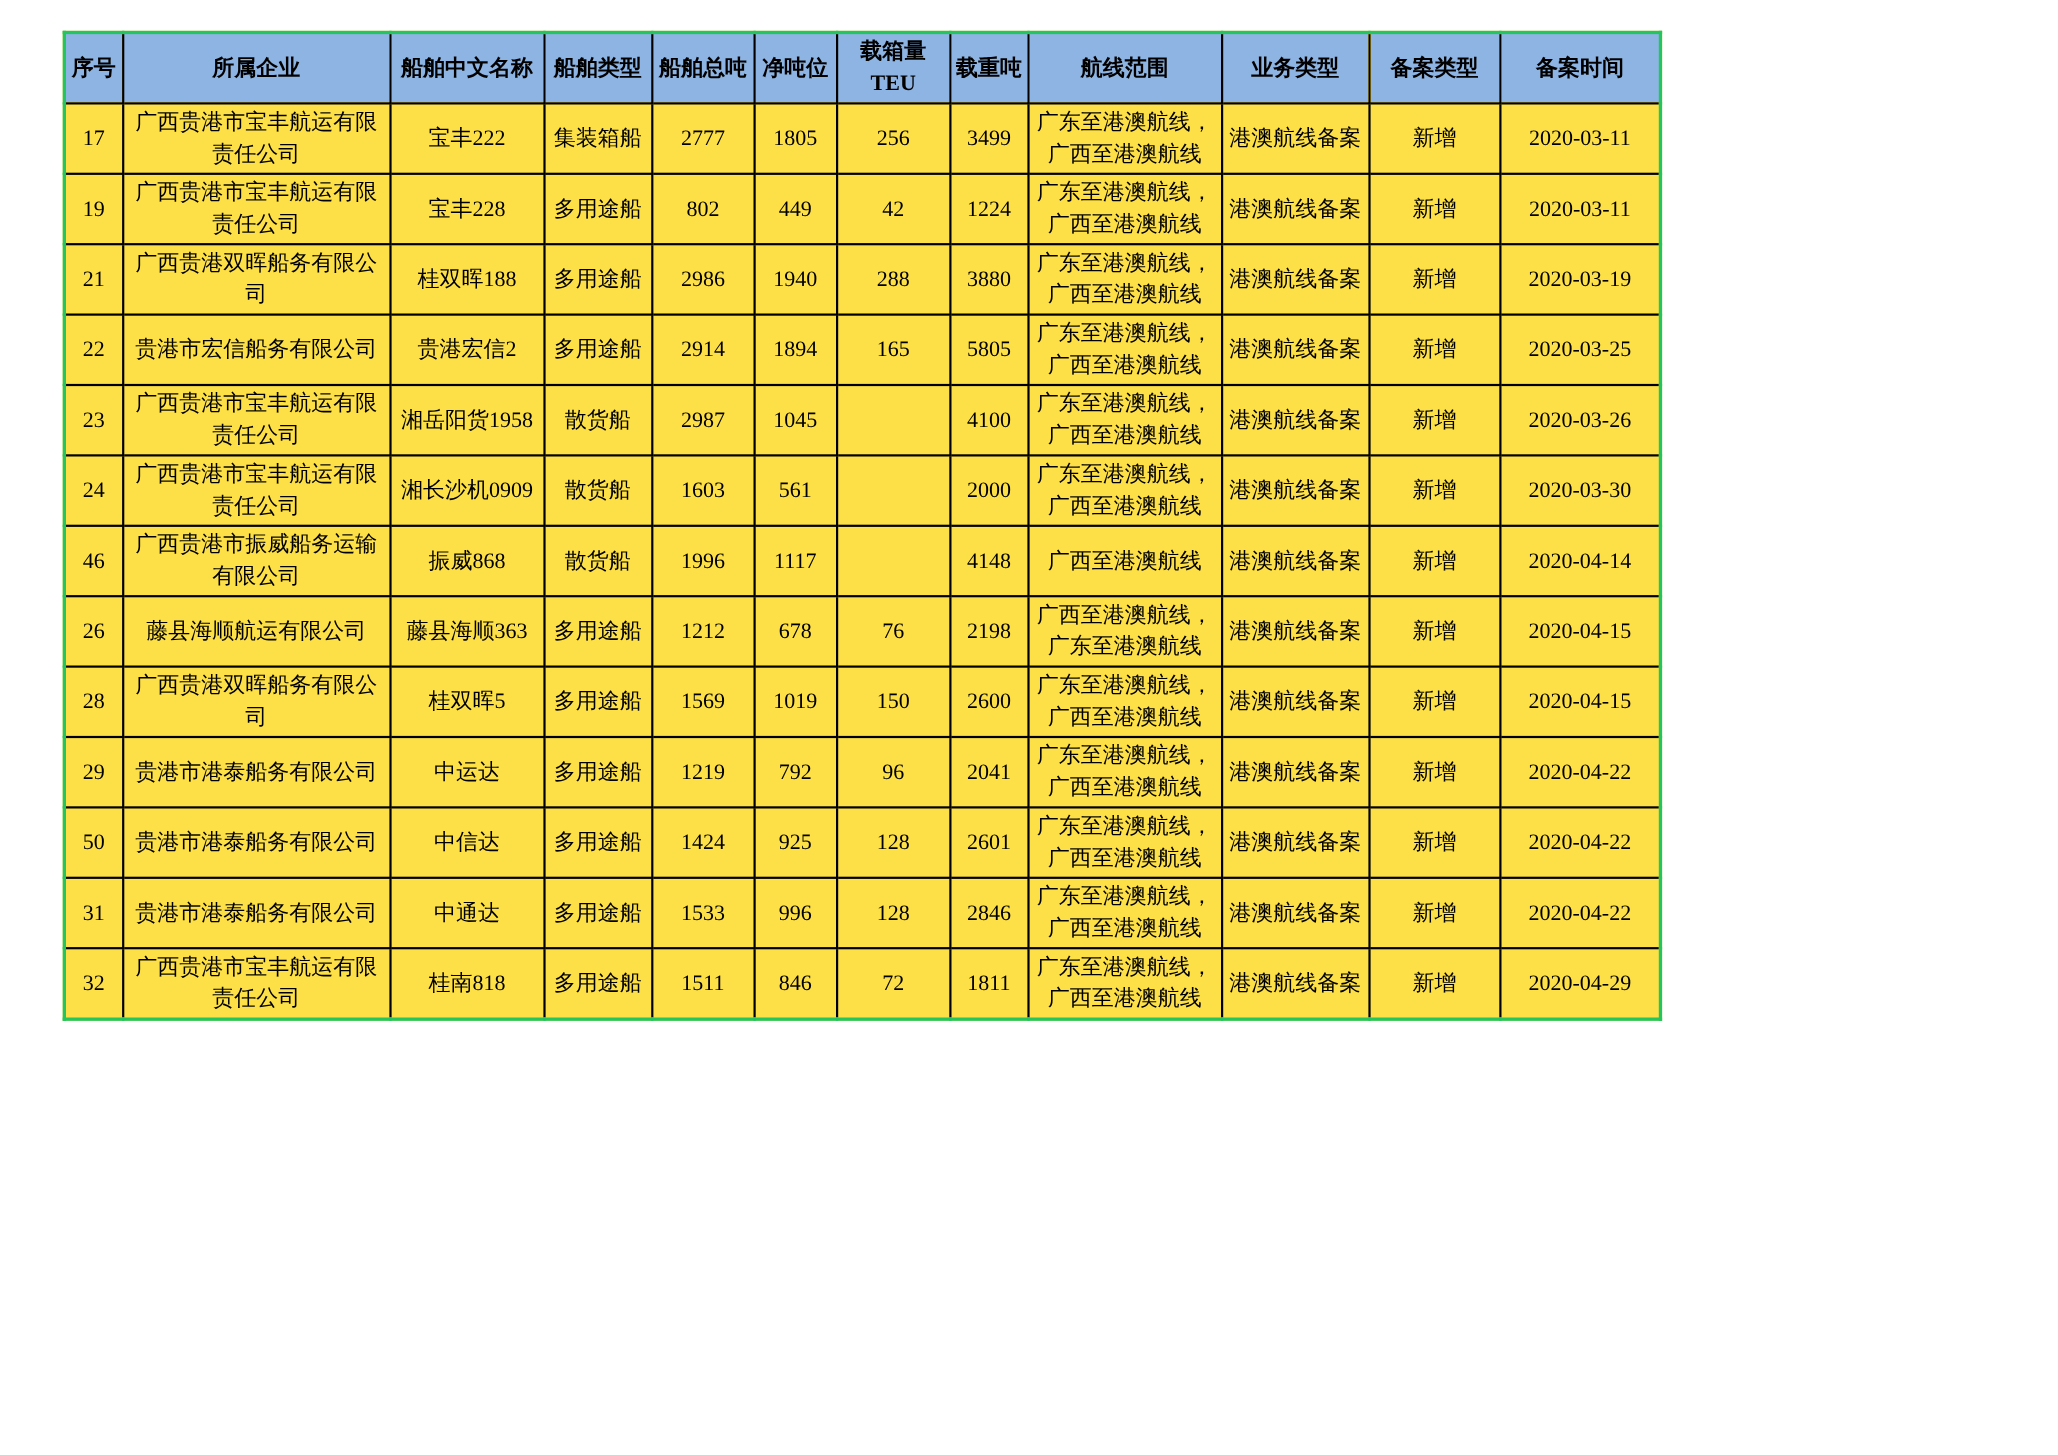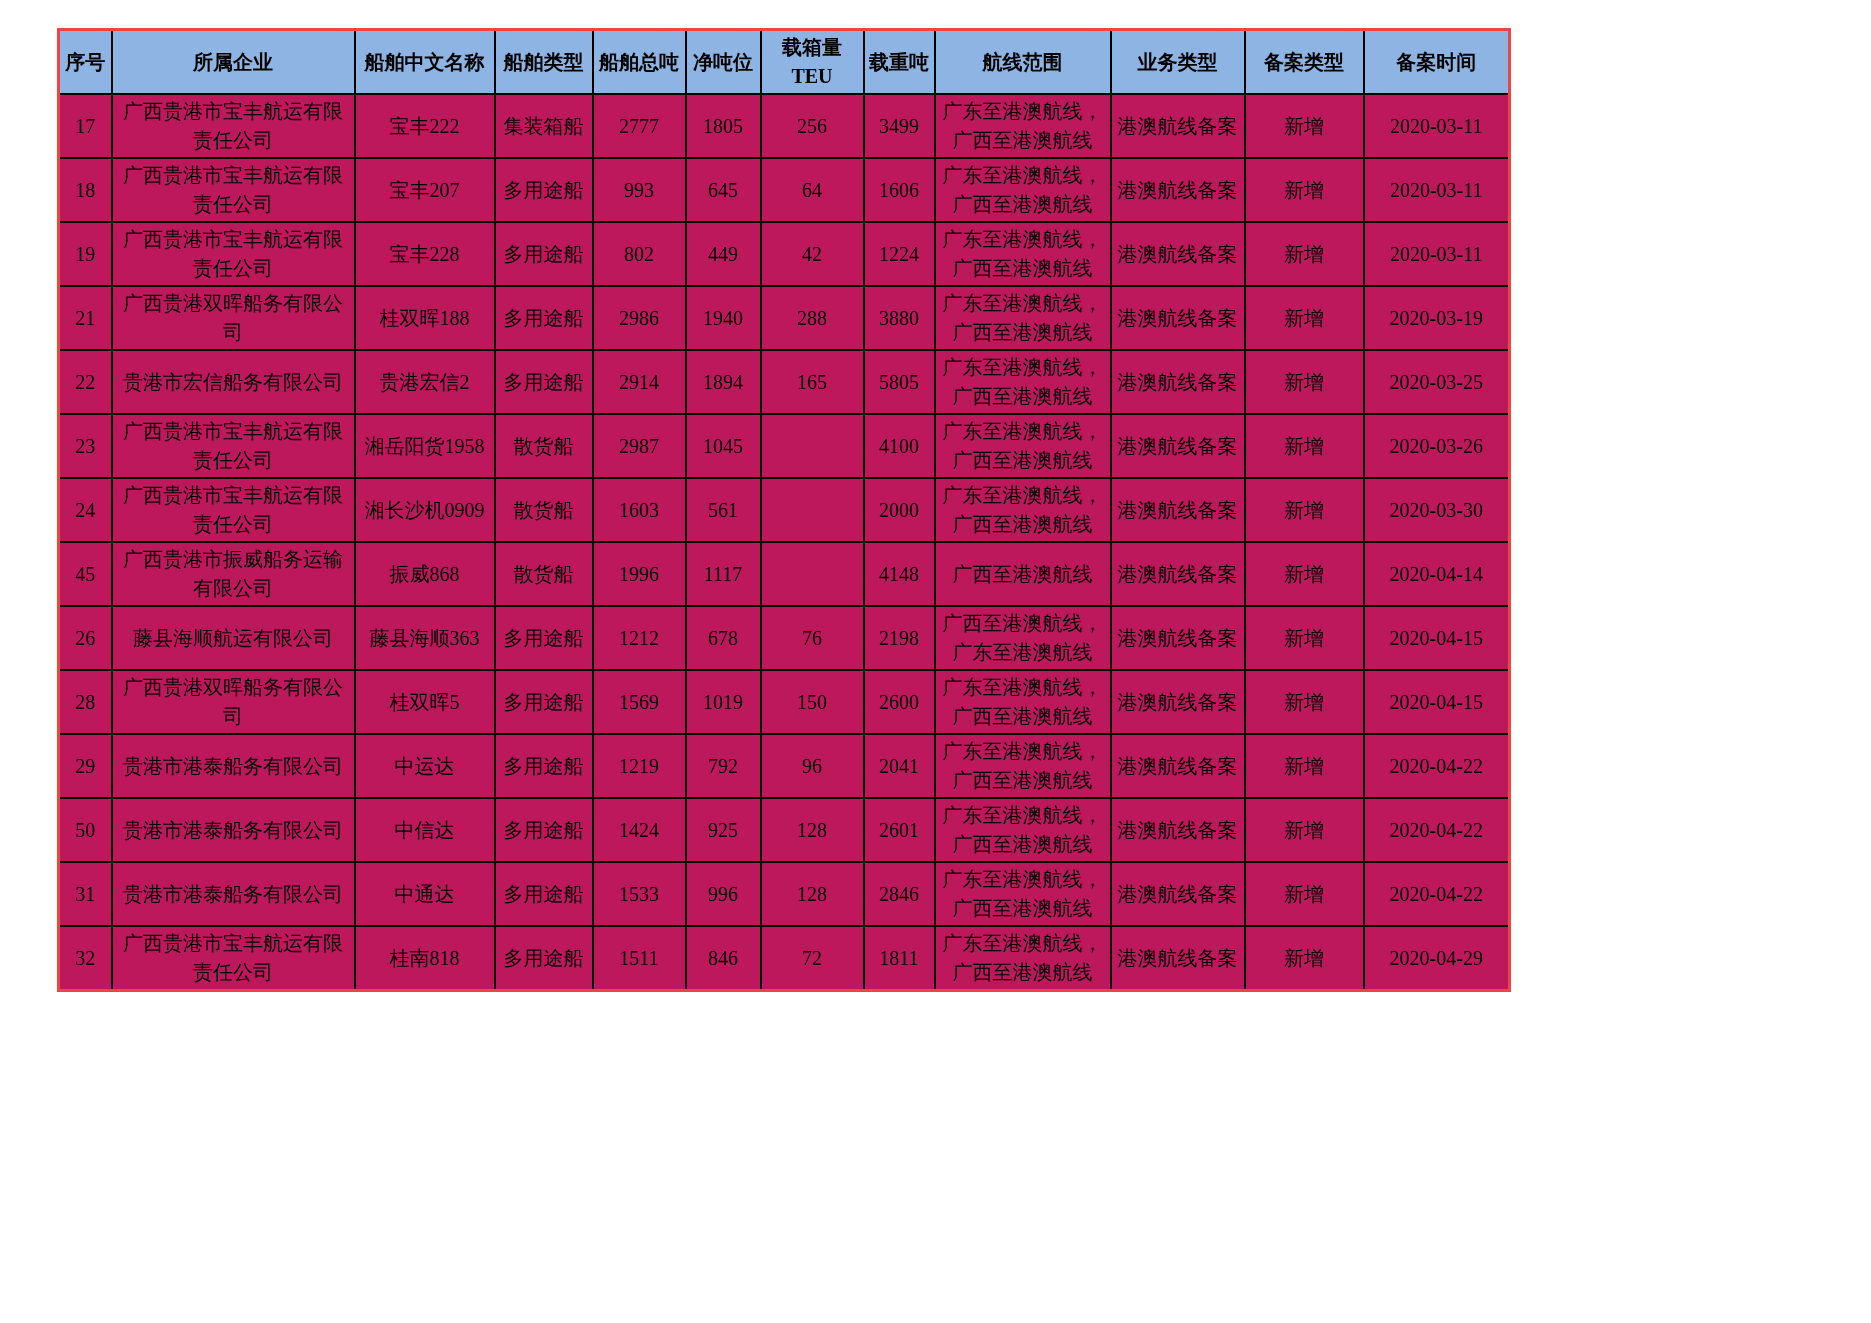--- a/index.html
+++ b/index.html
@@ -15,22 +15,22 @@
     color: #000000;
   }
   .sheet {
     position: absolute;
     left: 57px;
     top: 28px;
   }
   table.ship-table {
     border-collapse: collapse;
     table-layout: fixed;
-    border: 3px solid #ef4444;
-    background: #be185d;
+    border: 3px solid #22c55e;
+    background: #fde047;
   }
   table.ship-table th,
   table.ship-table td {
     border: 2px solid #000000;
     text-align: center;
     vertical-align: middle;
     padding: 2px 4px;
     overflow: hidden;
     font-size: 20px;
     line-height: 1.45;
@@ -94,34 +94,20 @@
           <td class="num-cell">2777</td>
           <td class="num-cell">1805</td>
           <td class="num-cell">256</td>
           <td class="num-cell">3499</td>
           <td>广东至港澳航线，广西至港澳航线</td>
           <td>港澳航线备案</td>
           <td>新增</td>
           <td class="num-cell">2020-03-11</td>
         </tr>
         <tr>
-          <td class="num-cell">18</td>
-          <td>广西贵港市宝丰航运有限责任公司</td>
-          <td>宝丰207</td>
-          <td>多用途船</td>
-          <td class="num-cell">993</td>
-          <td class="num-cell">645</td>
-          <td class="num-cell">64</td>
-          <td class="num-cell">1606</td>
-          <td>广东至港澳航线，广西至港澳航线</td>
-          <td>港澳航线备案</td>
-          <td>新增</td>
-          <td class="num-cell">2020-03-11</td>
-        </tr>
-        <tr>
           <td class="num-cell">19</td>
           <td>广西贵港市宝丰航运有限责任公司</td>
           <td>宝丰228</td>
           <td>多用途船</td>
           <td class="num-cell">802</td>
           <td class="num-cell">449</td>
           <td class="num-cell">42</td>
           <td class="num-cell">1224</td>
           <td>广东至港澳航线，广西至港澳航线</td>
           <td>港澳航线备案</td>
@@ -178,21 +164,21 @@
           <td class="num-cell">1603</td>
           <td class="num-cell">561</td>
           <td class="num-cell"></td>
           <td class="num-cell">2000</td>
           <td>广东至港澳航线，广西至港澳航线</td>
           <td>港澳航线备案</td>
           <td>新增</td>
           <td class="num-cell">2020-03-30</td>
         </tr>
         <tr>
-          <td class="num-cell">45</td>
+          <td class="num-cell">46</td>
           <td>广西贵港市振威船务运输有限公司</td>
           <td>振威868</td>
           <td>散货船</td>
           <td class="num-cell">1996</td>
           <td class="num-cell">1117</td>
           <td class="num-cell"></td>
           <td class="num-cell">4148</td>
           <td>广西至港澳航线</td>
           <td>港澳航线备案</td>
           <td>新增</td>

